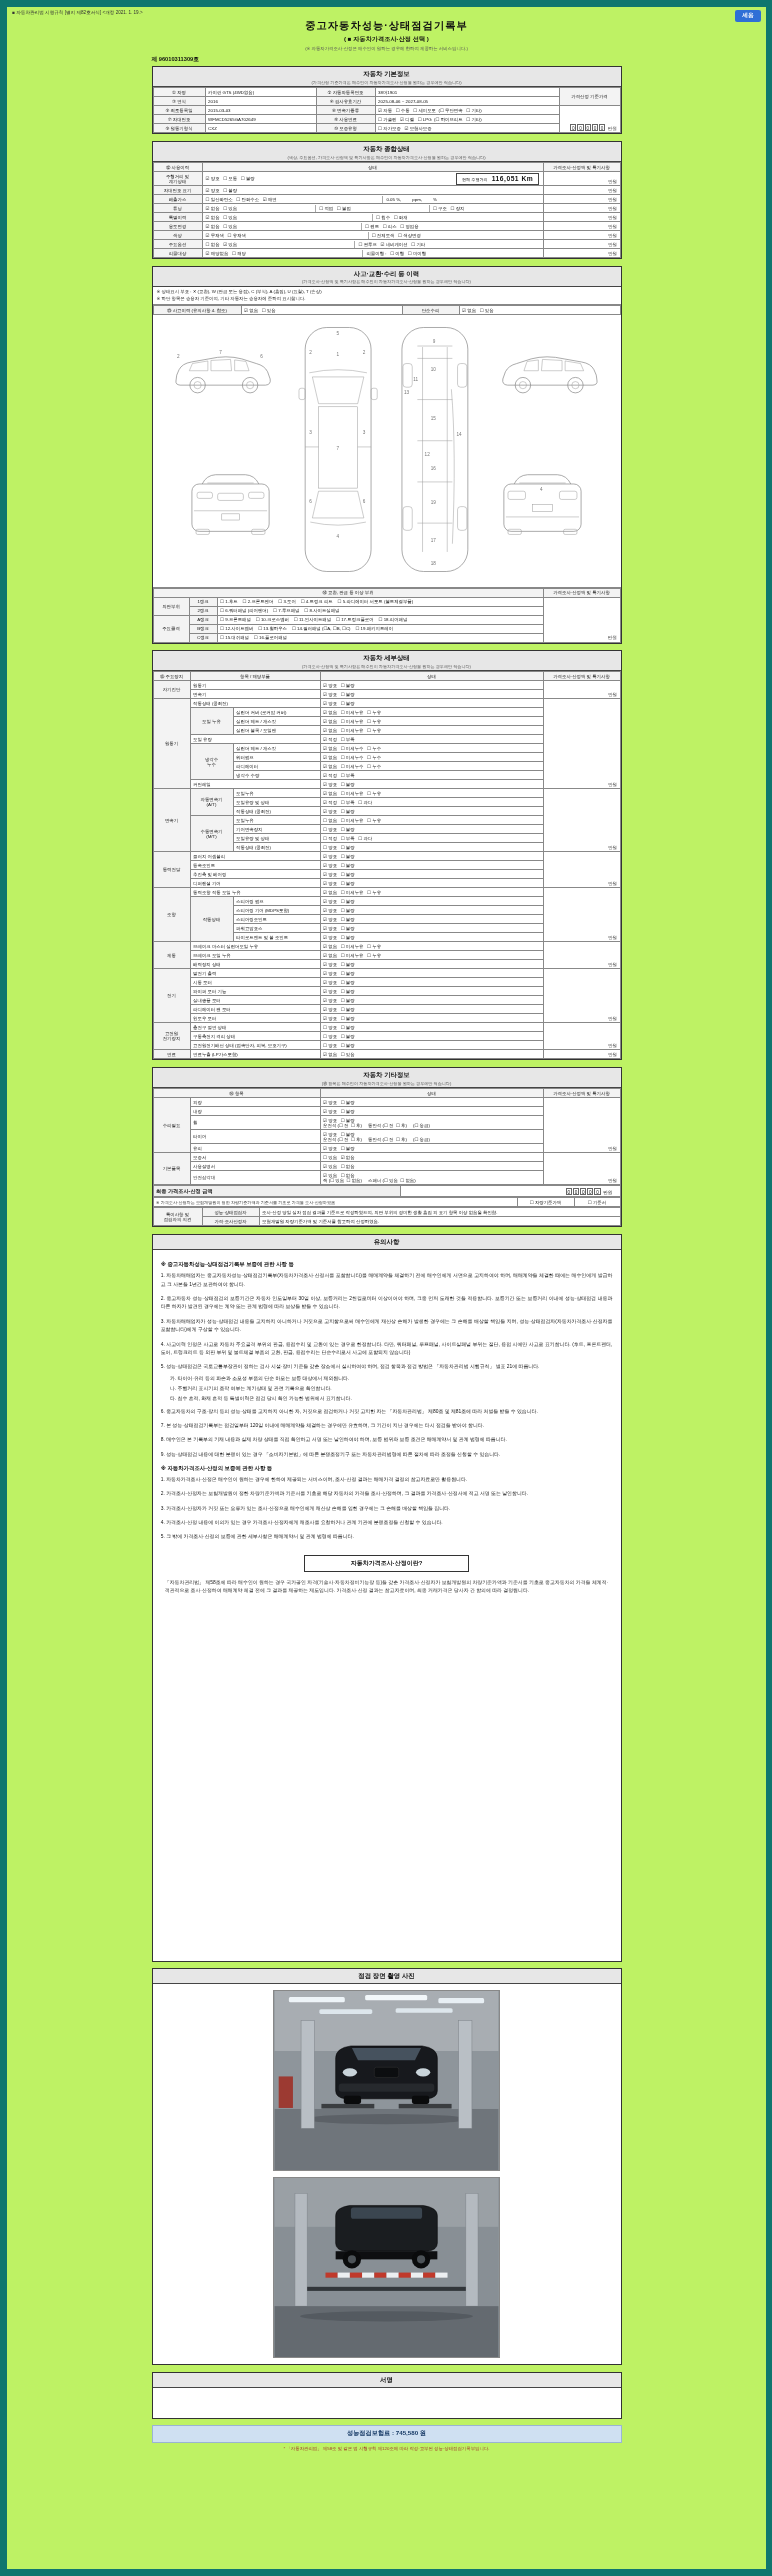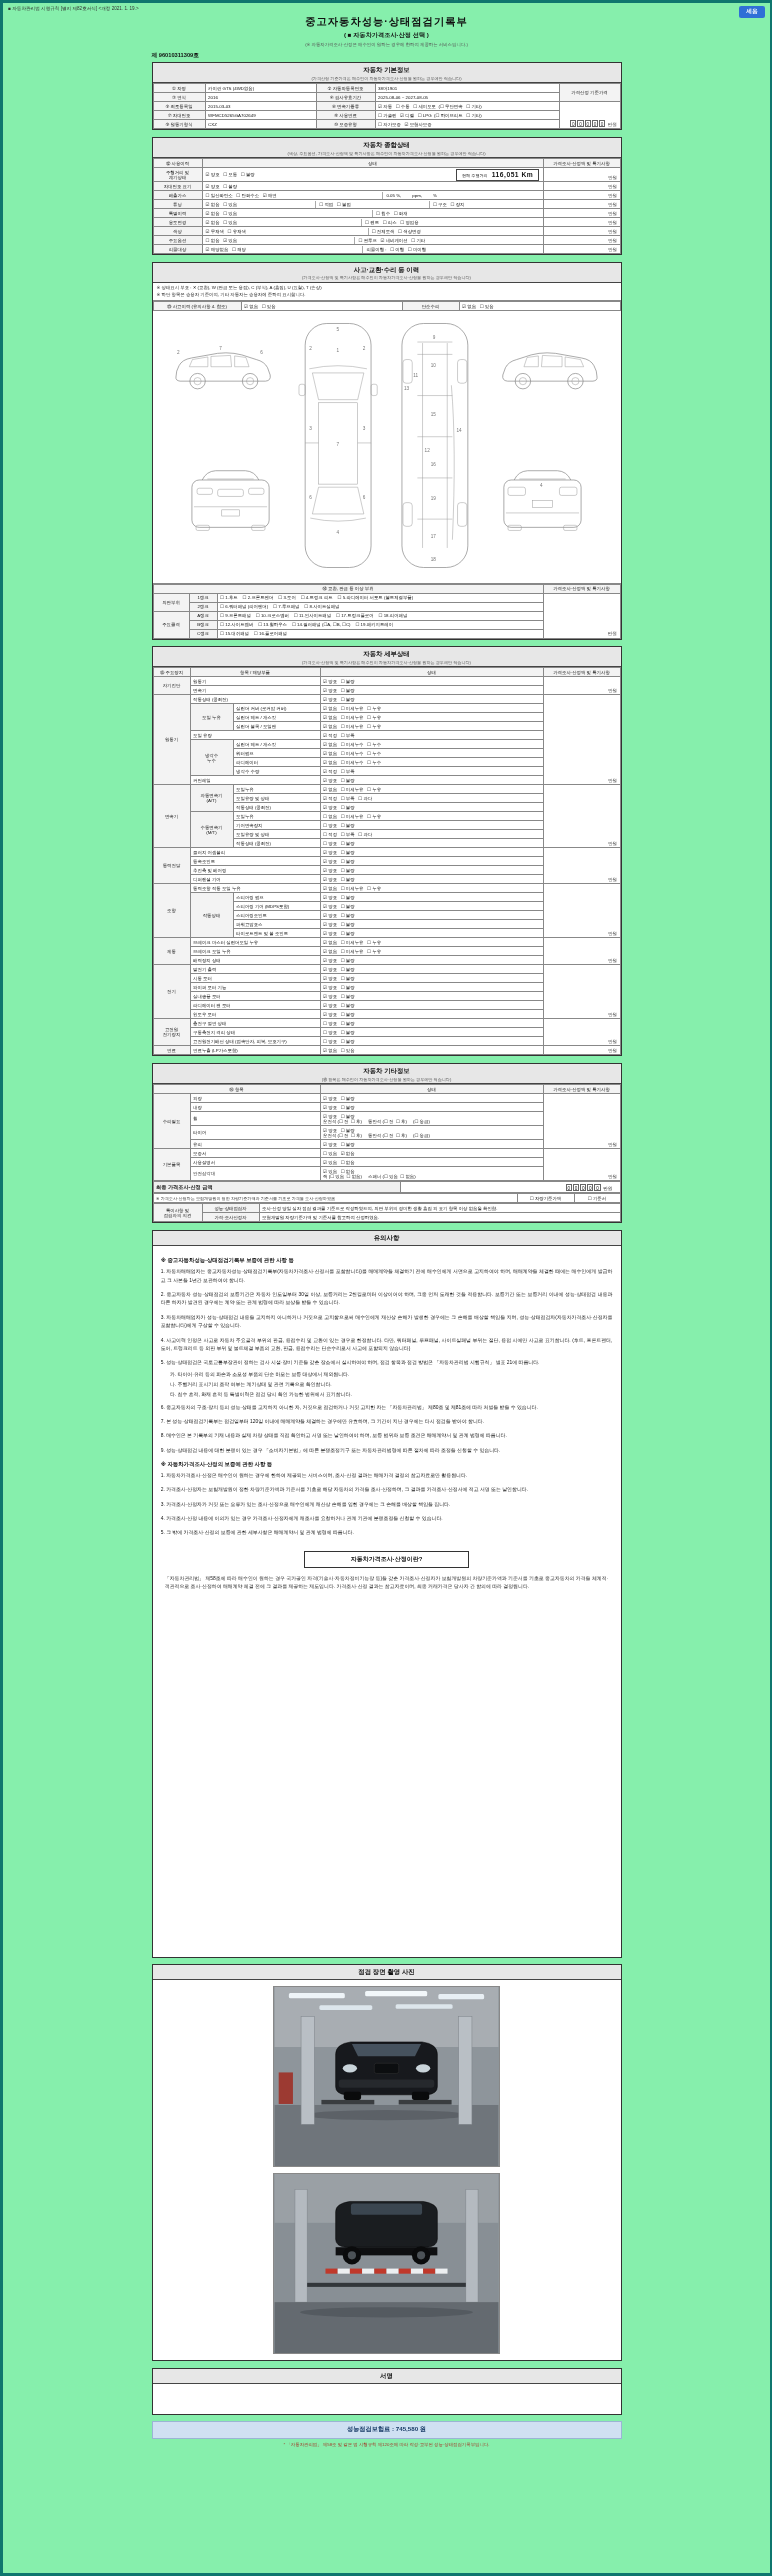--- a/index.html
+++ b/index.html
@@ -1,18 +1,18 @@
 <!DOCTYPE html>
 <html style="font-size:8.2px"><head>
 <meta charset="utf-8">
 <style>
   *{margin:0;padding:0;box-sizing:border-box}
   html,body{background:#fff}
   body{font-family:"Liberation Sans","DejaVu Sans",sans-serif;color:#111}
-  .canvas{width:773px;height:2576px;border:3px solid #0f766e;position:relative;overflow:hidden;background:#86efac}
+  .canvas{width:773px;height:2576px;border:7px solid #0f766e;position:relative;overflow:hidden;background:#bef264}
   .form-ref{position:absolute;top:3.1px;left:5.2px;font-size:4.6px;color:#333}
   .badge{position:absolute;top:2.6px;right:5.2px;background:#2f6fd6;color:#fff;font-size:5.7px;font-weight:bold;padding:2.1px 7.2px;border-radius:2.1px;cursor:pointer}
   .doc{width:470px;margin:0 auto;padding-top:12.4px}
   .title{text-align:center;font-size:10.3px;font-weight:bold;letter-spacing:1px}
   .subtitle{text-align:center;font-size:6.2px;font-weight:bold;margin-top:2.1px}
   .subnote{text-align:center;font-size:4.4px;color:#555;margin-top:1.5px}
   .docno{font-size:5.7px;font-weight:bold;margin:5.2px 0 2.1px}
   section{border:0.8px solid #333;margin-bottom:6.7px;background:#fff}
   .sec-hdr{background:#e7e7e7;border-bottom:0.5px solid #444;text-align:center;padding:2.1px 0 1.5px}
   .sec-title{font-size:6.4px;font-weight:bold}

